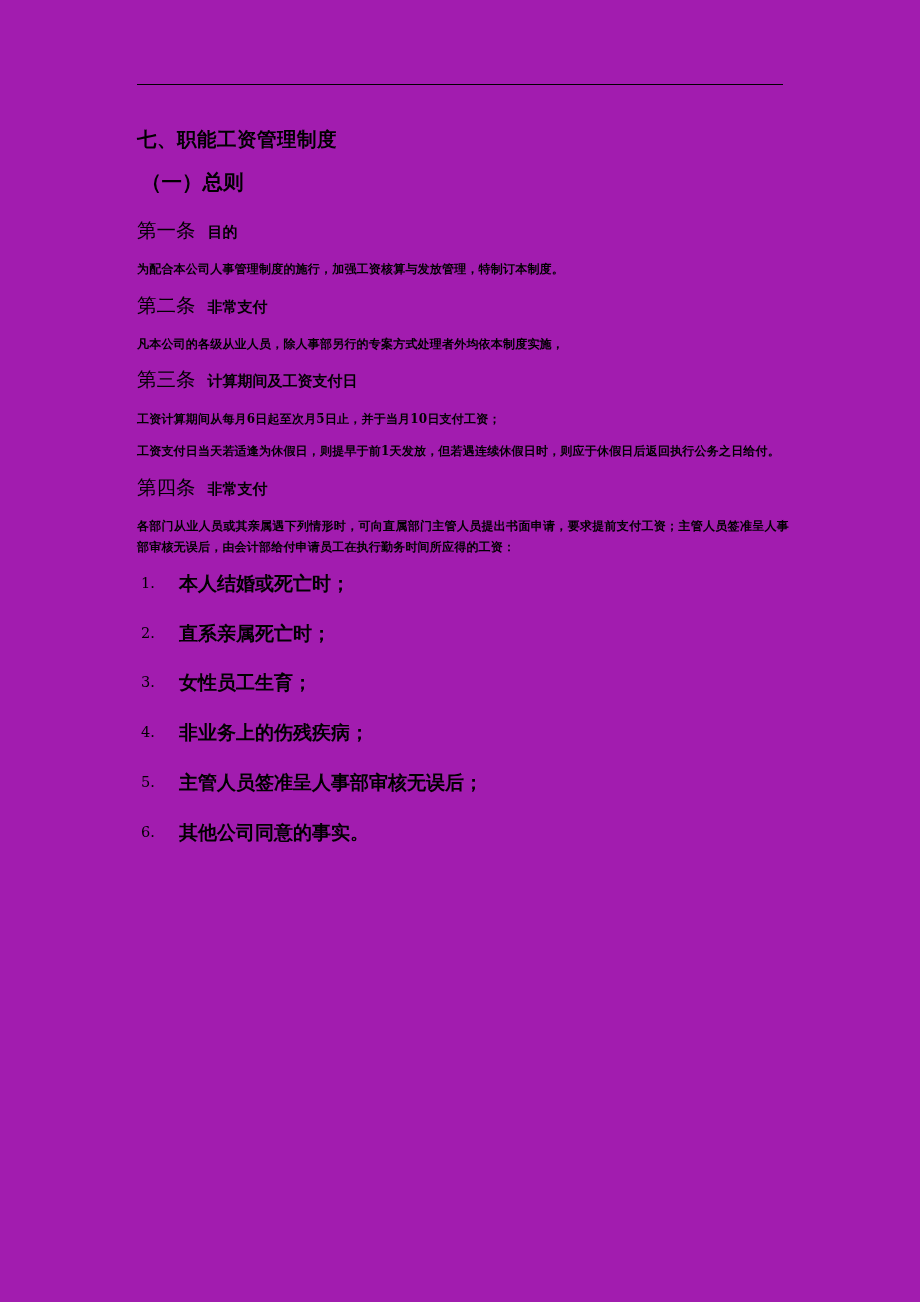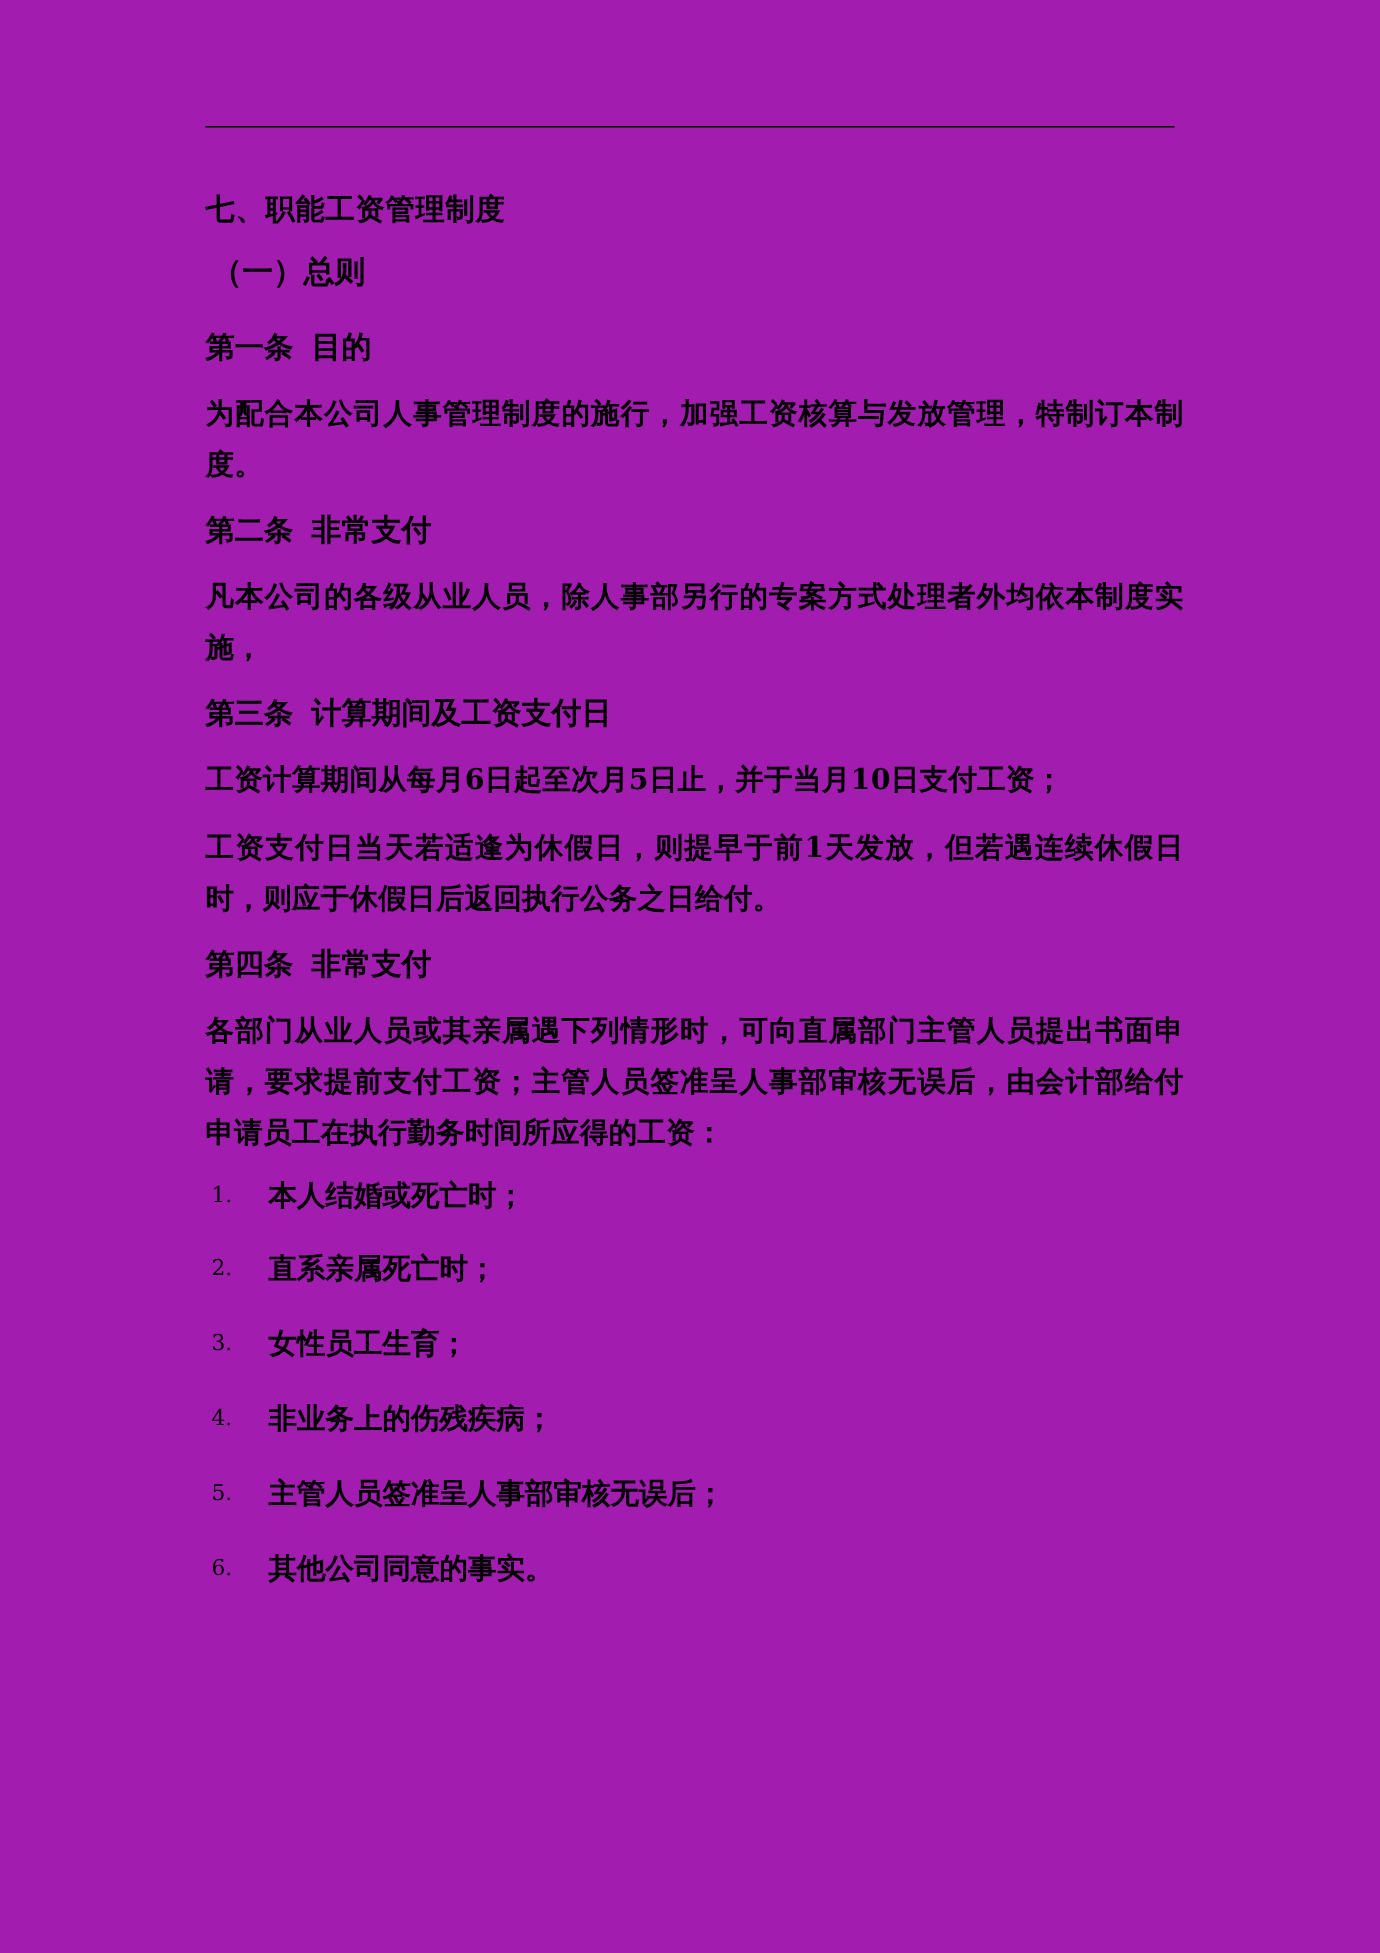--- a/index.html
+++ b/index.html
@@ -48,33 +48,33 @@
     margin: 0 0 22px 4px;
     line-height: 1.2;
   }
   .clause {
     font-family: "DejaVu Serif", "Liberation Serif", serif;
     color: #000;
     margin: 0 0 17px 0;
     line-height: 1.2;
   }
   .clause .num {
-    font-weight: bold;
+    font-weight: normal;
     font-size: 19.5px;
     text-align: center;
   }
   .clause .cname {
     font-weight: bold;
-    font-size: 20px;
+    font-size: 15px;
     margin-left: 7px;
   }
   .para {
     font-family: "DejaVu Serif", "Liberation Serif", serif;
     font-weight: bold;
-    font-size: 19px;
+    font-size: 12px;
     color: #000;
     line-height: 1.78;
     margin: 0 0 13px 0;
     text-align: justify;
     letter-spacing: 0.2px;
   }
   .para.tight {
     margin-bottom: 11px;
   }
   ol.numlist {

